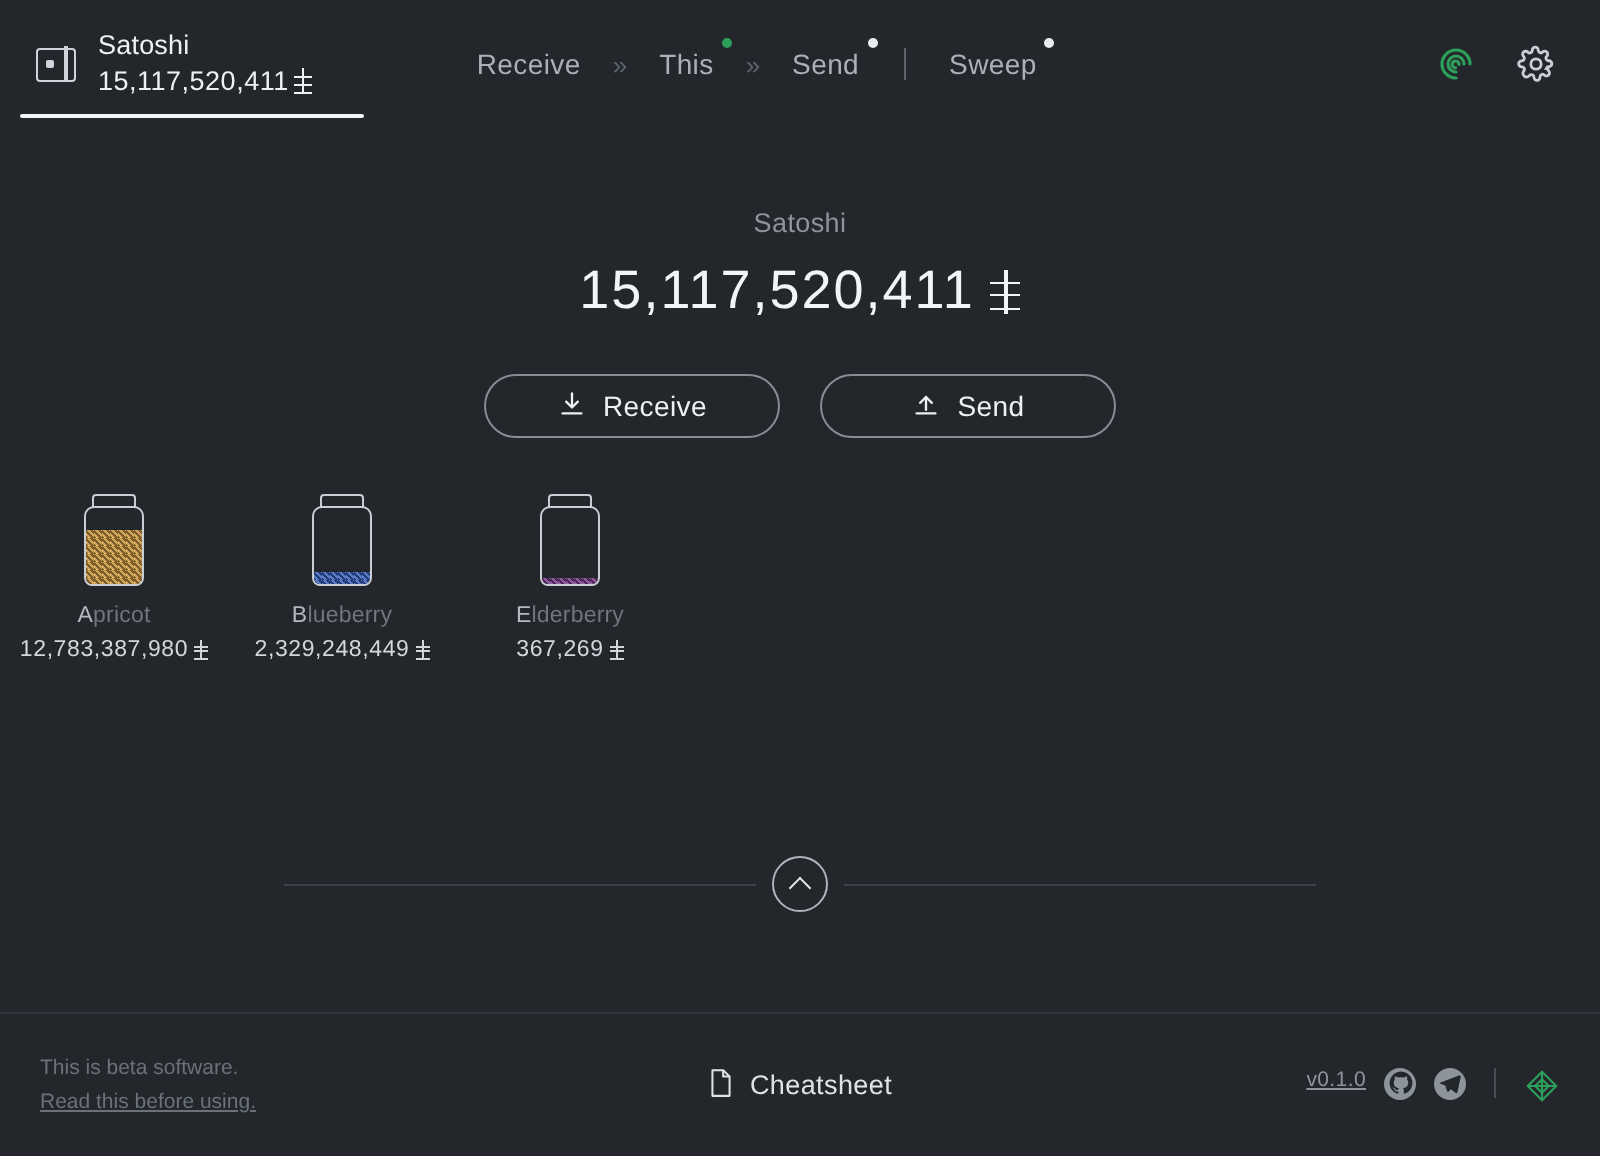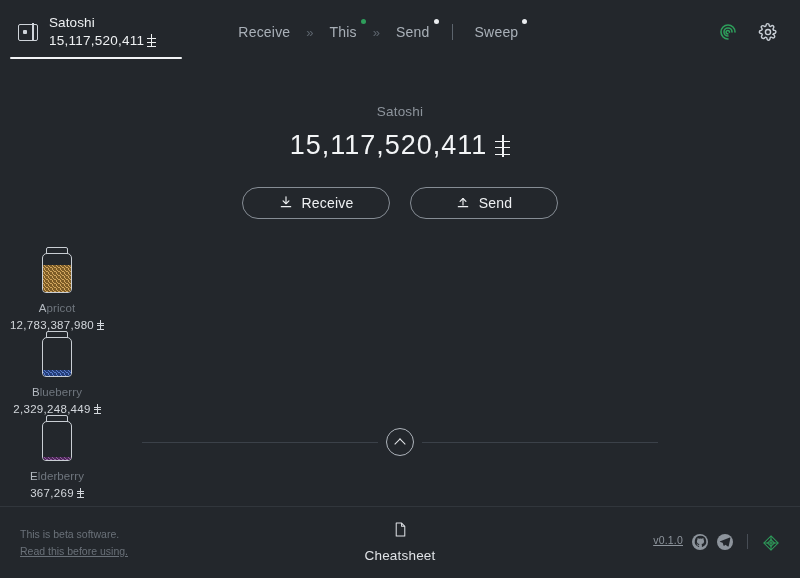--- a/index.html
+++ b/index.html
@@ -220,21 +220,20 @@
     cursor: pointer;
   }
 
   
   .jars {
     margin-top: 28px;
     display: flex;
     justify-content: flex-start;
     align-items: flex-start;
     gap: 0;
-    flex-direction: column;
   }
   .jar-cell {
     width: 114px;
     display: flex;
     flex-direction: column;
     align-items: center;
     cursor: pointer;
   }
   .jar {
     position: relative;
@@ -342,21 +341,20 @@
     align-items: center;
     justify-content: center;
     gap: 8px;
     pointer-events: none;
   }
   .cheatsheet {
     display: flex; align-items: center; gap: 8px;
     font-size: 13.5px; color: #dfe2e6;
     cursor: pointer; pointer-events: auto;
     letter-spacing: .2px;
-    flex-direction: column;
   }
   .foot-right {
     margin-left: auto;
     display: flex;
     gap: 9px;
     position: relative;
     z-index: 2;
   }
   .version {
     font-size: 10.5px;

